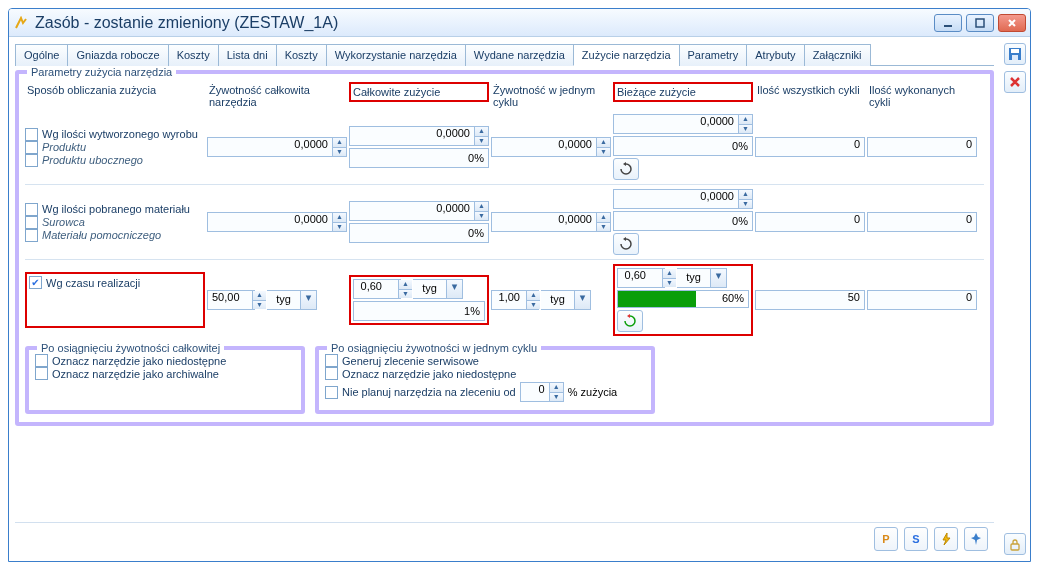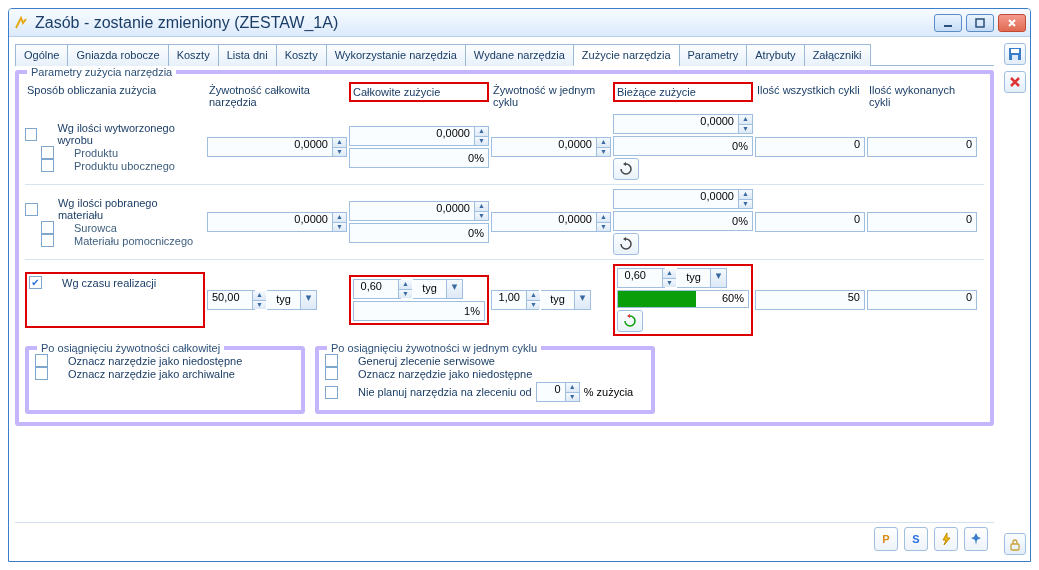--- a/index.html
+++ b/index.html
@@ -25,23 +25,23 @@
   .rowblock .cols { align-items:center;}
   .num { height:20px; border:1px solid #9fbee0; background:#fafdff; text-align:right; padding:0 18px 0 4px; width:100%; position:relative;}
   .numwrap { position:relative; width:100%; }
   .spin { position:absolute; right:1px; top:1px; bottom:1px; width:14px; display:flex; flex-direction:column;}
   .spin div { flex:1; border-left:1px solid #9fbee0; background:linear-gradient(#f4f9ff,#dde9f6); font-size:7px; line-height:8px; text-align:center; color:#3a6aa0;}
   .spin div+div { border-top:1px solid #9fbee0;}
   .unitsel { display:flex; }
   .unitsel .num { width:48px;}
   .unitsel .sel { width:34px; height:20px; border:1px solid #9fbee0; border-left:none; background:#fafdff; text-align:center; padding-top:2px;}
   .unitsel .dd { width:16px; height:20px; border:1px solid #9fbee0; border-left:none; background:linear-gradient(#f4f9ff,#dde9f6); text-align:center; color:#3a6aa0;}
-  .chk { display:flex; align-items:center; gap:20px; color:#1b3e66;}
+  .chk { display:flex; align-items:center; gap:4px; color:#1b3e66;}
   .chk .box { width:13px; height:13px; border:1px solid #7fa6cd; background:#fff; display:flex; align-items:center; justify-content:center; font-size:10px; color:#2b6fe0;}
-  .chk.sub { margin-left:16px; color:#3e5e7e;}
+  .chk.sub { color:#3e5e7e;font-style:italic;}
   .pct { height:20px; border:1px solid #9fbee0; background:#fafdff; text-align:right; padding:0 4px; width:100%; line-height:18px;}
   .progress { height:18px; border:1px solid #9fbee0; background:#fff; position:relative; }
   .progress .bar { position:absolute; left:0; top:0; bottom:0; background:#0a9e0a;}
   .progress .plabel { position:absolute; right:4px; top:1px; font-size:11px;}
   .iconbtn { width:26px; height:22px; border:1px solid #9fbee0; border-radius:3px; background:linear-gradient(#fcfeff,#e9f2fb); display:flex; align-items:center; justify-content:center;}
   .redbox { border:2px solid #d00; padding:2px;}
   .rowsep { height:1px; background:#d6e3f0; margin:4px 0;}
   .bottomgroups { display:flex; gap:10px; margin-top:6px;}
   .footer { display:flex; justify-content:flex-end; align-items:center; gap:6px; padding:4px 6px; border-top:1px solid #d2e0ef;}
   .footbtn { width:24px; height:24px; border:1px solid #9fbee0; border-radius:3px; background:linear-gradient(#fefefe,#eef4fb); display:flex; align-items:center; justify-content:center; font-weight:bold;}

